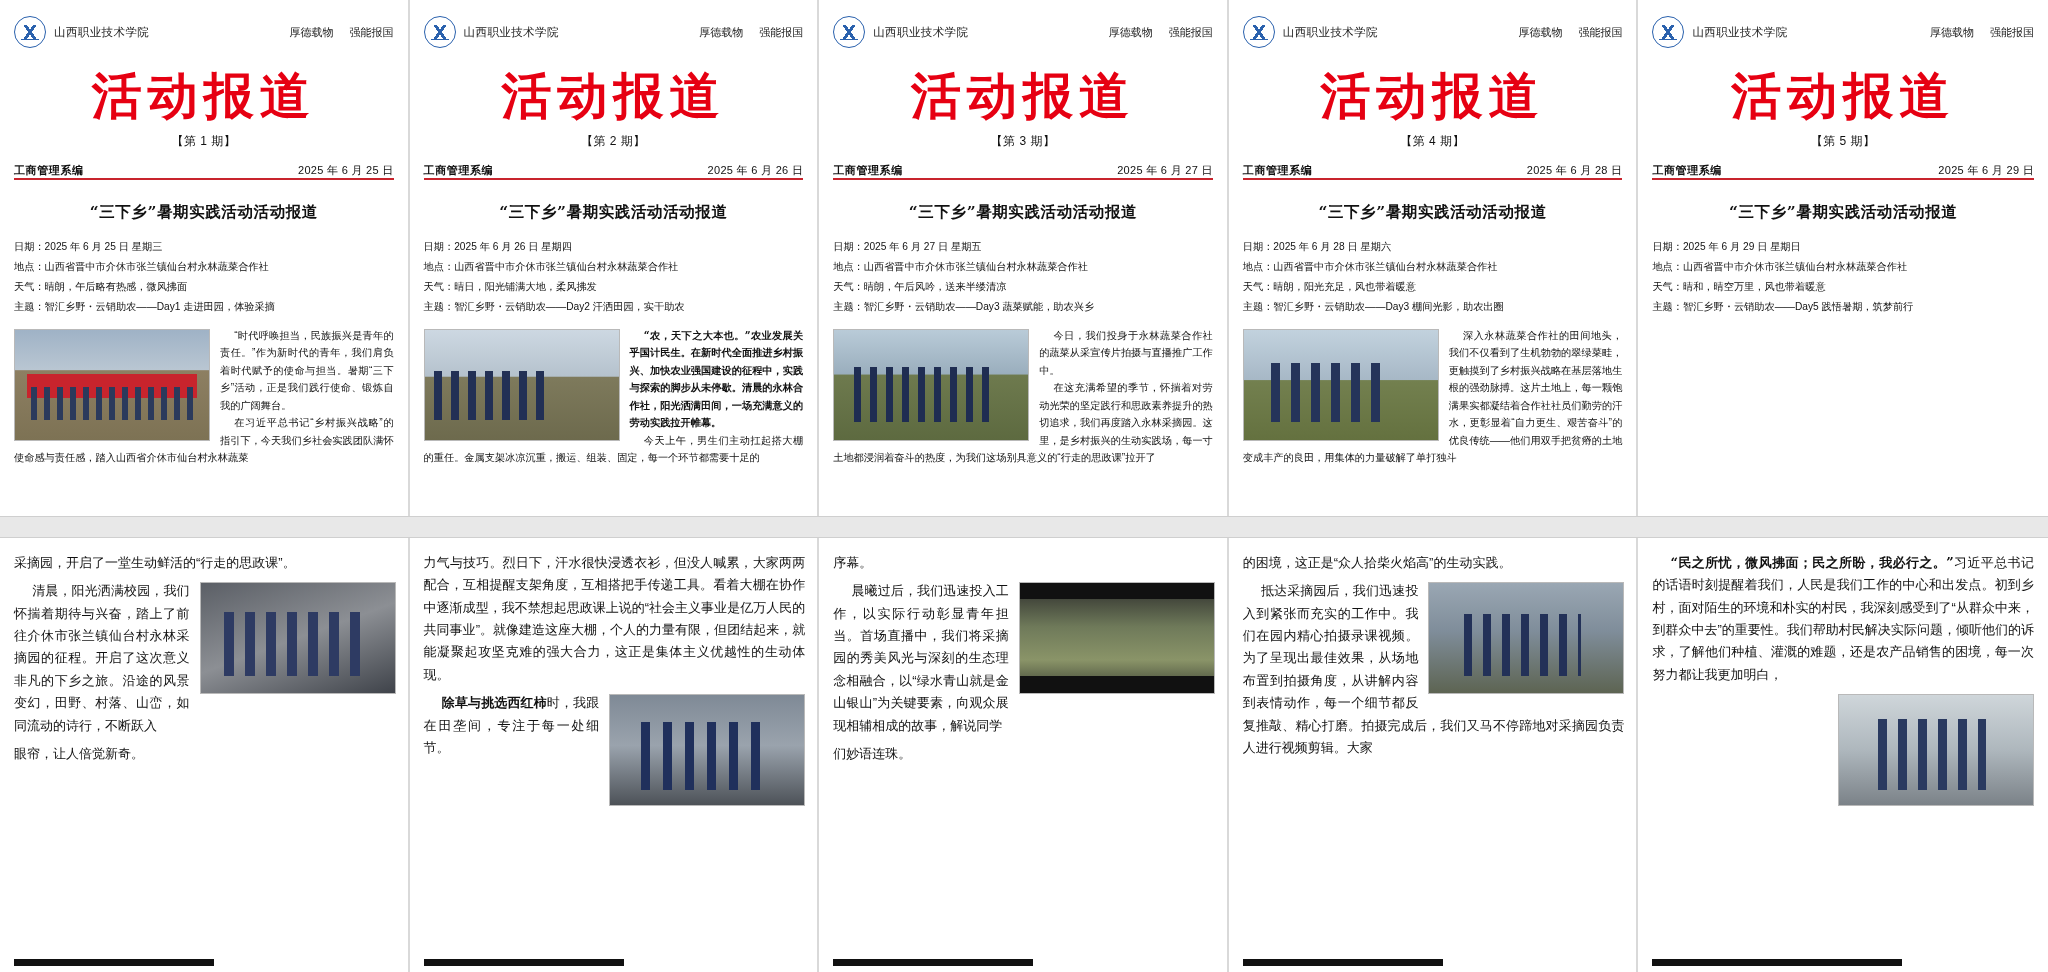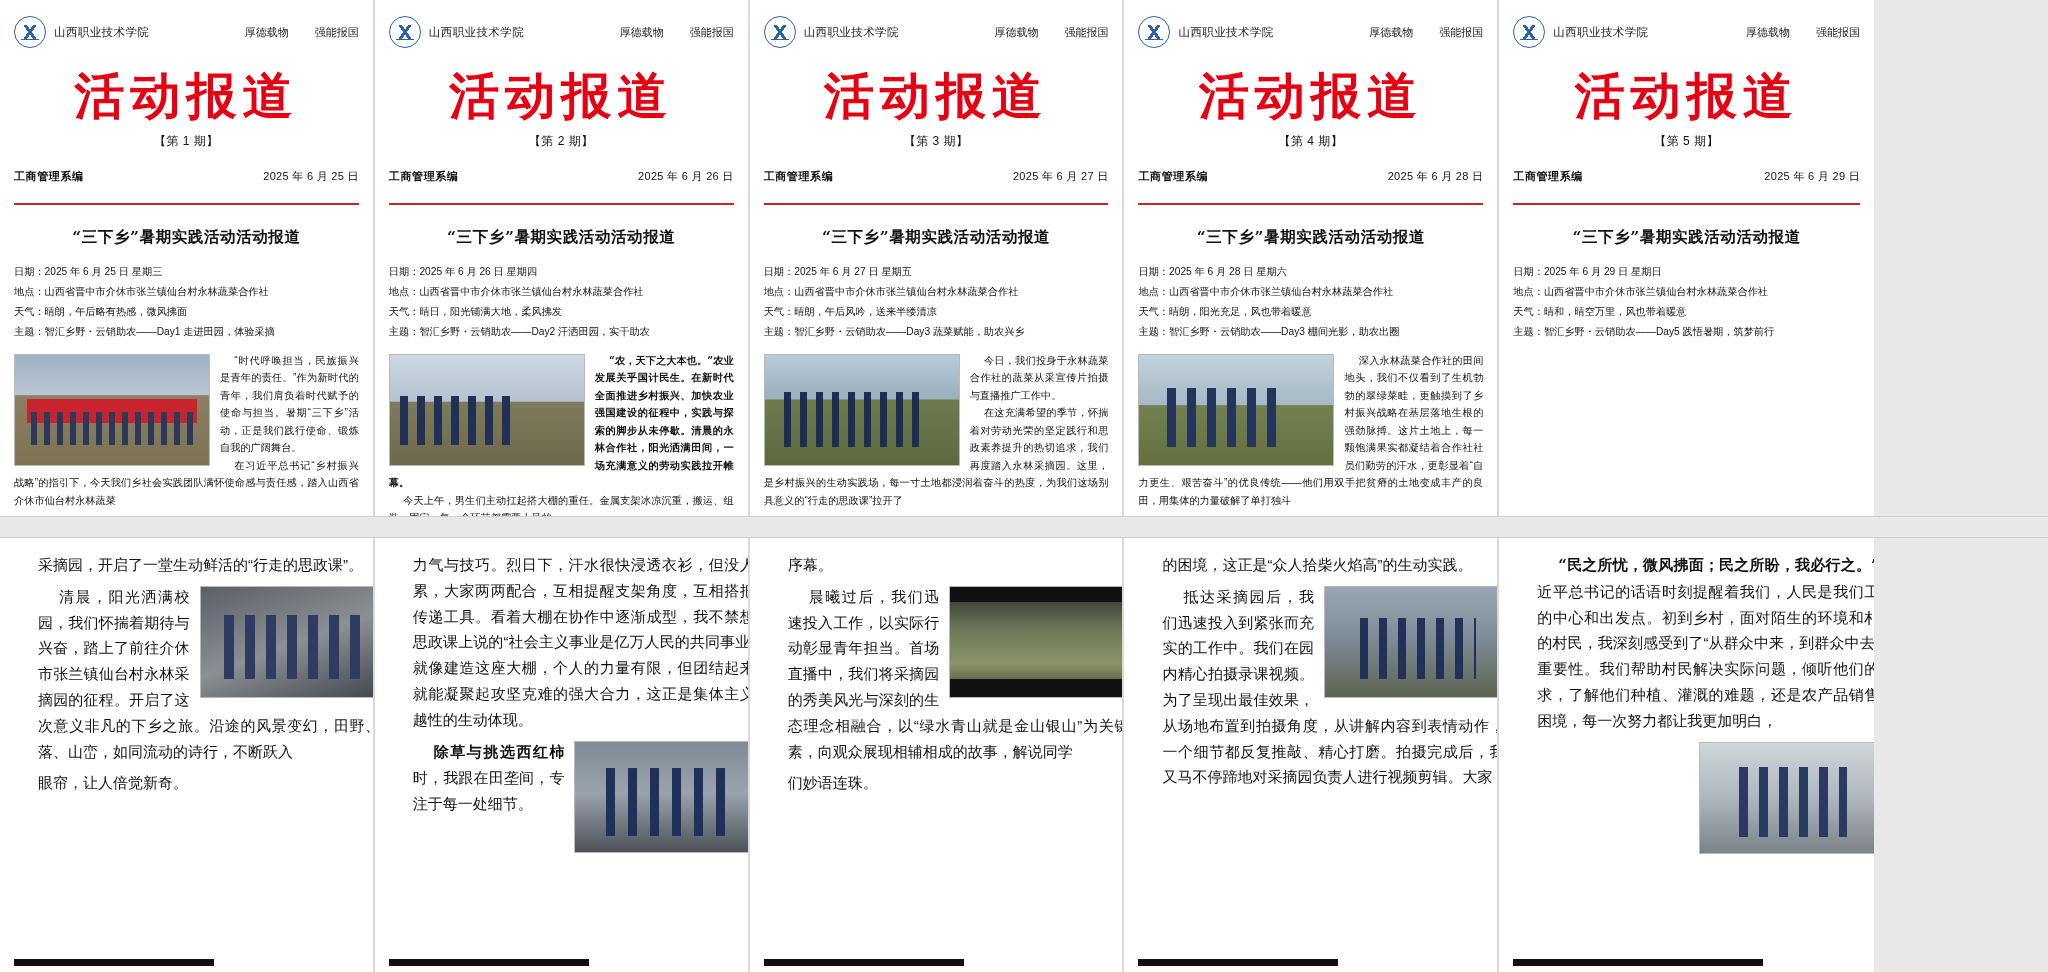--- a/index.html
+++ b/index.html
@@ -11,21 +11,21 @@
     overflow: hidden;
   }
   .board {
     position: relative;
     width: 2048px;
     height: 972px;
     background: #e8e8e8;
   }
   .columns {
     display: flex;
-    width: 1874px;
+    width: 2048px;
     height: 972px;
   }
   .page {
     width: 409.6px;
     height: 972px;
     background: #ffffff;
     position: relative;
     border-right: 2px solid #d9d9d9;
     overflow: hidden;
   }
@@ -67,21 +67,21 @@
   }
   .school-name {
     font-size: 11.5px;
     color: #1a1a1a;
     letter-spacing: 0.4px;
     white-space: nowrap;
   }
   .motto {
     margin-left: auto;
     display: flex;
-    gap: 26px;
+    gap: 16px;
     font-size: 11px;
     color: #1a1a1a;
     white-space: nowrap;
   }
 
   
   .masthead {
     text-align: center;
     margin-top: 4px;
   }
@@ -93,22 +93,22 @@
     letter-spacing: 6px;
     line-height: 1.12;
   }
   .issue {
     font-size: 12px;
     color: #111;
     margin-top: 9px;
     letter-spacing: 0.5px;
   }
   .meta-row {
-    margin: 19px 14px 0 14px;
-    padding-bottom: 19px;
+    margin: 13px 14px 0 14px;
+    padding-bottom: 0;
     border-bottom: 2.2px solid #c8242d;
     display: flex;
     align-items: flex-end;
     justify-content: space-between;
     font-size: 11px;
     color: #111;
   }
   .meta-left { font-weight: bold; letter-spacing: 0.6px; }
   .meta-right { letter-spacing: 0.3px; }
 
@@ -256,25 +256,24 @@
     position: absolute;
     top: 538px;
     left: 0;
     width: 409.6px;
     height: 434px;
     background: #fff;
     overflow: hidden;
   }
   .lower-inner {
     padding: 14px 14px 0 14px;
-    font-size: 15px;
+    font-size: 13px;
     line-height: 1.72;
     text-align: justify;
     color: #111;
-    margin-left: 24px;
   }
   .lower-inner p { margin-bottom: 6px; }
   .indent { text-indent: 1.4em; }
   .pull-quote {
     font-weight: bold;
     font-family: "DejaVu Serif","Liberation Serif",serif;
   }
   .bottom-bar {
     position: absolute;
     left: 14px;

